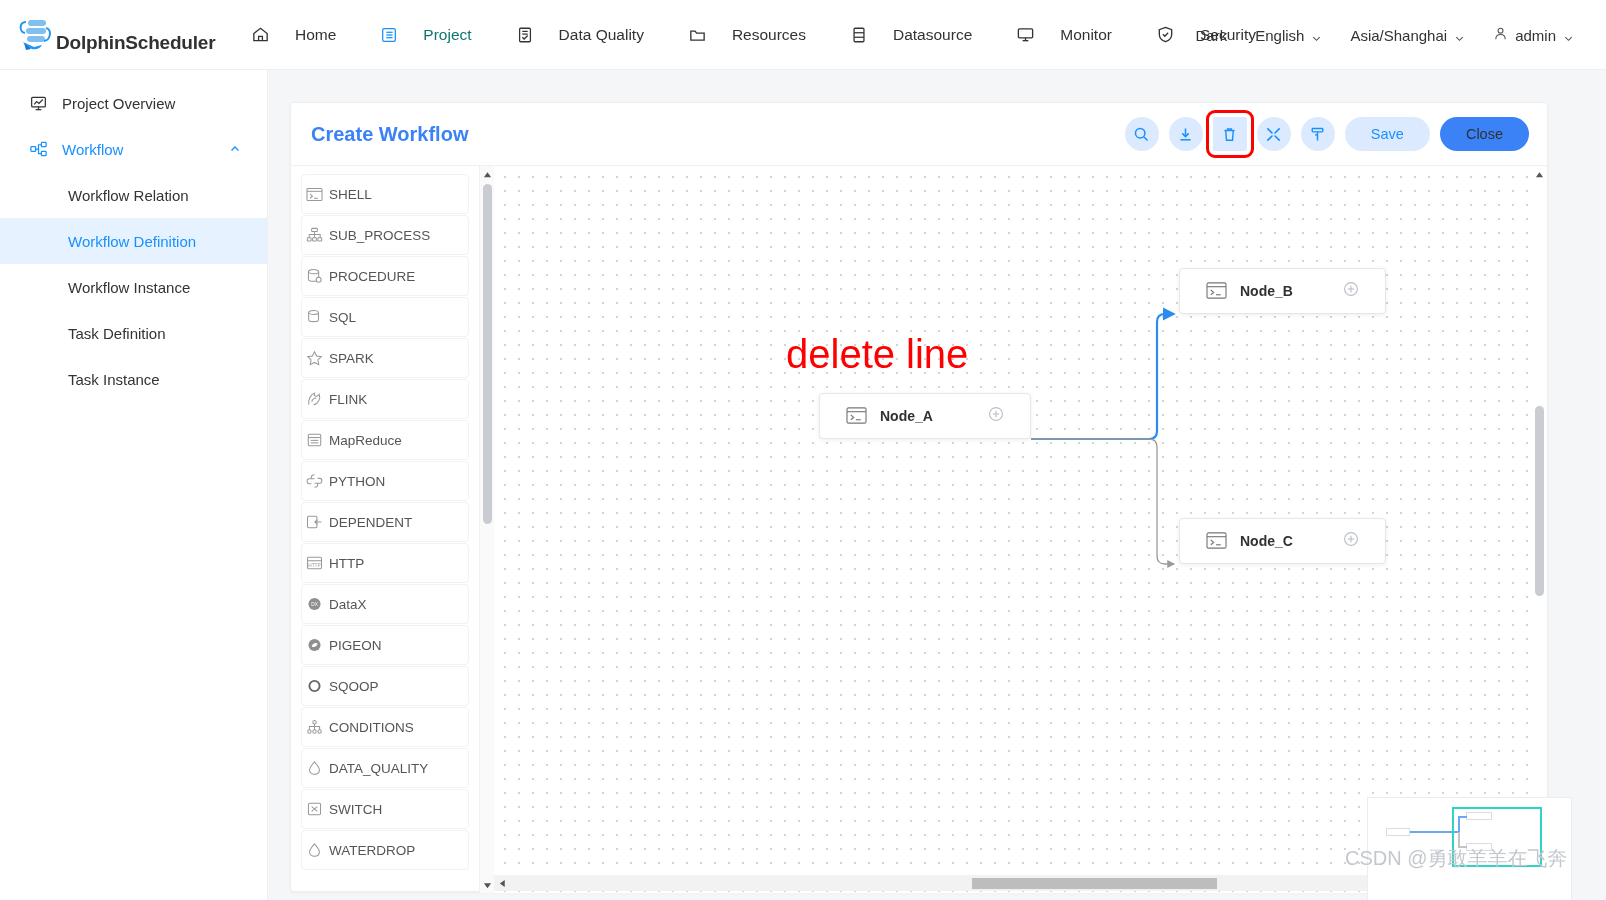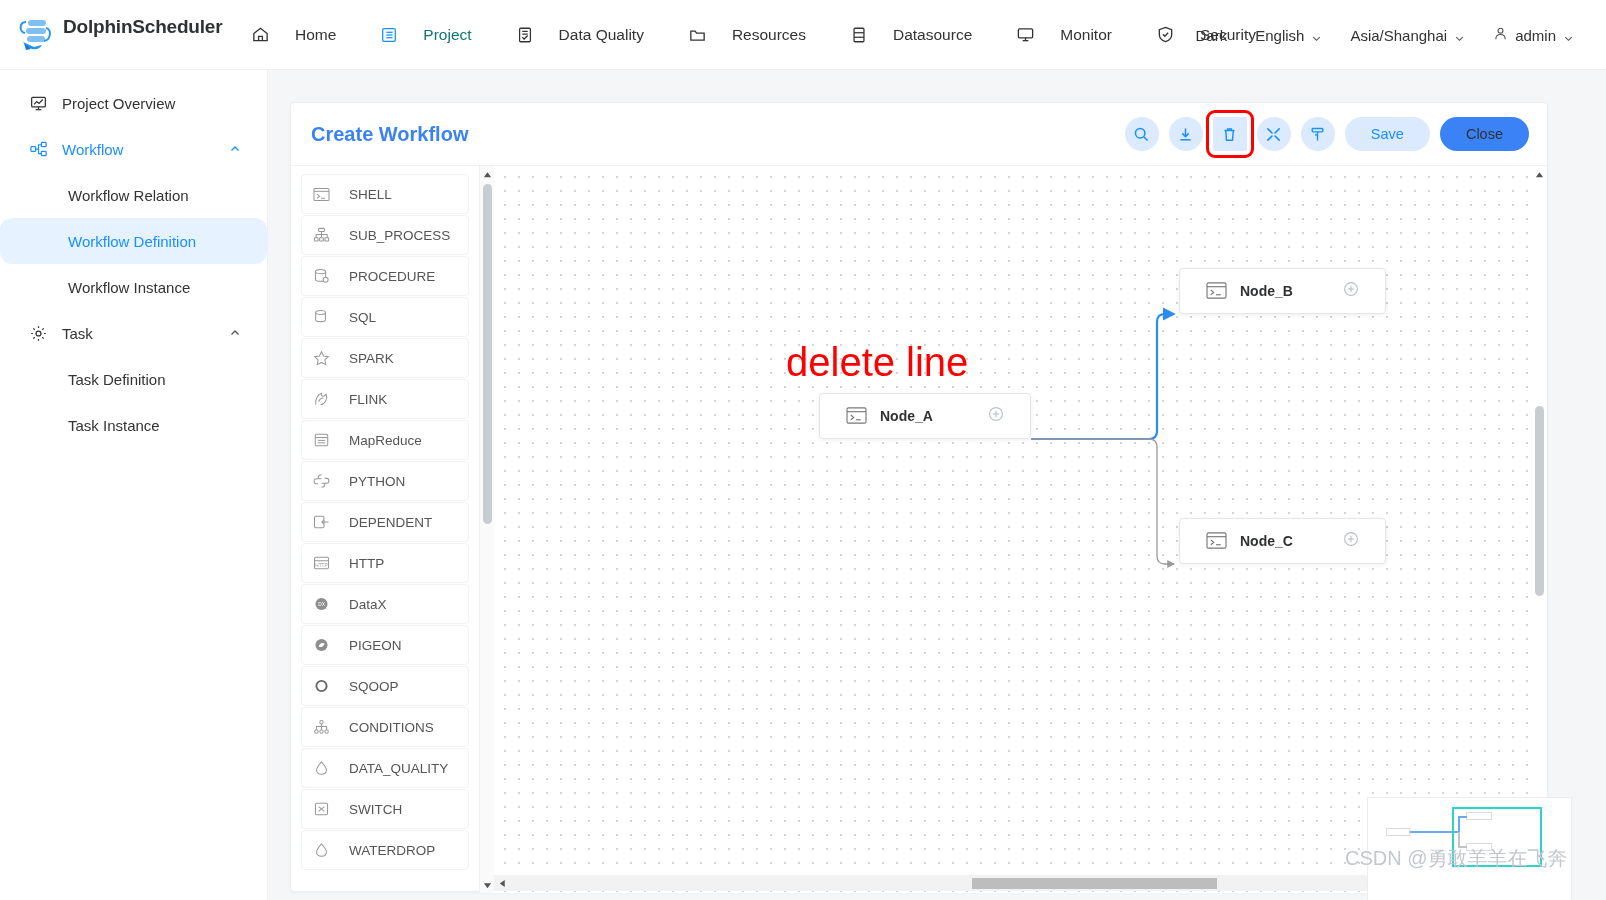--- a/index.html
+++ b/index.html
@@ -9,21 +9,21 @@
     background: #fff; overflow: hidden;
   }
   body { position: relative; }
 
   
   .topnav {
     position: absolute; top: 0; left: 0; width: 1606px; height: 70px;
     background: #fff; border-bottom: 1px solid #efefef;
     display: flex; align-items: center;
   }
-  .brand { display: flex; align-items: flex-start; margin-left: 14px; width: 215px; gap: 7px; }
+  .brand { display: flex; align-items: flex-end; margin-left: 14px; width: 215px; }
   .brand-logo { width: 40px; height: 38px; position: relative; flex: none; }
   .brand-name {
     font-size: 19px; font-weight: bold; color: #303133; letter-spacing: -0.2px;
     margin-left: 2px;
   }
   .nav-items { display: flex; align-items: center; gap: 0px; }
   .nav-item {
     display: flex; align-items: center; gap: 25px;
     padding: 0 22px; height: 70px; cursor: pointer;
     font-size: 15.5px; color: #333;
@@ -41,21 +41,21 @@
   .sidebar {
     position: absolute; top: 70px; left: 0; width: 268px; height: 830px;
     background: #fff; border-right: 1px solid #efefef; padding-top: 10px;
   }
   .side-row {
     display: flex; align-items: center; height: 46px; cursor: pointer;
     font-size: 15px; color: #333; position: relative;
   }
   .side-row .s-ico { width: 24px; display: flex; justify-content: center; margin-left: 26px; margin-right: 12px; }
   .side-row.child { padding-left: 68px; }
-  .side-row.sel { background: #e6f2ff; color: #1890ff; border-radius: 12px; }
+  .side-row.sel { background: #e6f2ff; color: #1890ff; }
   .side-row.parent-active { color: #1890ff; }
   .side-row .chev { position: absolute; right: 26px; }
   .side-scroll-thumb {
     position: absolute; left: 275px; top: 455px; width: 5px; height: 60px;
     background: #bdbdbd; border-radius: 3px;
   }
 
   
   .main {
     position: absolute; top: 70px; left: 268px; width: 1338px; height: 830px;
@@ -85,21 +85,21 @@
   .pill.save { background: #dbeafe; color: #1890ff; }
   .pill.close { background: #3b82f6; color: #303133; }
 
   
   .tasklist {
     position: absolute; left: 0; top: 63px; width: 188px; height: 727px;
     padding: 8px 10px 0 10px; overflow: hidden;
   }
   .task-item {
     height: 40px; border: 1px solid #f1f2f4; border-radius: 4px;
-    display: flex; align-items: center; gap: 18px; padding-left: 10px;
+    display: flex; align-items: center; gap: 5px; padding-left: 3px;
     margin-bottom: 1px; font-size: 13.5px; color: #555; cursor: pointer; background: #fff;
   }
   .task-item .t-ico { width: 19px; height: 19px; flex: none; display: flex; align-items: center; justify-content: center; }
   .tl-scroll {
     position: absolute; right: 0px; top: 63px; width: 15px; height: 727px;
     background: #fafafa; border-left: 1px solid #f0f0f0;
   }
   .tl-arrow { position: absolute; left: 0; width: 15px; height: 16px; display:flex; align-items:center; justify-content:center; cursor: pointer;}
   .tl-thumb { position: absolute; left: 3px; top: 18px; width: 9px; height: 340px; background: #c9cdd2; border-radius: 5px; }
 
@@ -316,34 +316,20 @@
   <div class="side-row child">
     <span>Workflow Relation</span>
   </div>
   <div class="side-row child sel">
     <span>Workflow Definition</span>
   </div>
   <div class="side-row child">
     <span>Workflow Instance</span>
   </div>
 
-  <div class="side-row">
-    <span class="s-ico">
-      <svg width="19" height="19" viewBox="0 0 20 20" fill="none" stroke="#333" stroke-width="1.3">
-        <circle cx="10" cy="10" r="2.6"></circle>
-        <path d="M10 2.3 v2 M10 15.7 v2 M2.3 10 h2 M15.7 10 h2 M4.6 4.6 l1.4 1.4 M14 14 l1.4 1.4 M15.4 4.6 L14 6 M6 14 l-1.4 1.4"></path>
-      </svg>
-    </span>
-    <span>Task</span>
-    <span class="chev">
-      <svg width="12" height="12" viewBox="0 0 12 12" fill="none" stroke="#555" stroke-width="1.3">
-          <path d="M2.5 7.5 L6 4 L9.5 7.5"></path>
-        </svg>
-    </span>
-  </div>
   <div class="side-row child">
     <span>Task Definition</span>
   </div>
   <div class="side-row child">
     <span>Task Instance</span>
   </div>
 
   <div class="side-scroll-thumb"></div>
 </div>
 
@@ -636,21 +622,21 @@
         <span class="n-label">Node_C</span>
         <span class="n-plus">
           <svg width="16" height="16" viewBox="0 0 16 16" fill="none" stroke="#b9bec6" stroke-width="1.1">
               <circle cx="8" cy="8" r="6.4"></circle>
               <line x1="8" y1="4.8" x2="8" y2="11.2"></line>
               <line x1="4.8" y1="8" x2="11.2" y2="8"></line>
             </svg>
         </span>
       </div>
 
-      <div class="annot" style="left:292px; top:174px;">delete line</div>
+      <div class="annot" style="left:292px; top:166px;">delete line</div>
     </div>
 
     <div class="cv-vscroll" style="right:0px; top:63px; height:713px;">
       <div class="sb-arrow" style="position:absolute;left:0;top:0;width:15px;height:16px;">
         <svg width="9" height="9" viewBox="0 0 10 10" fill="#555">
             <path d="M5 2.5 L9 8 H1 Z"></path>
           </svg>
       </div>
       <div class="cv-vthumb"></div>
     </div>

